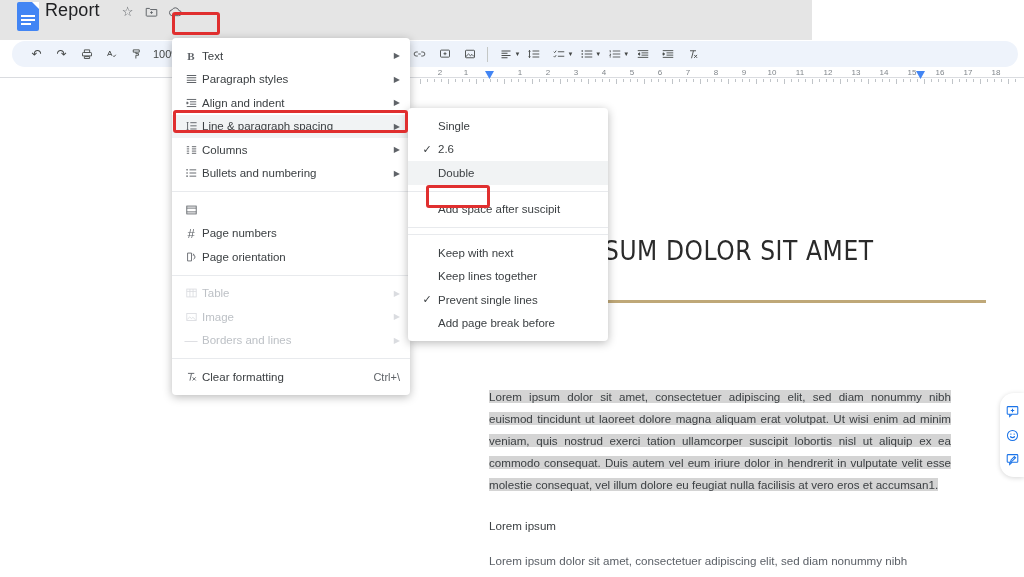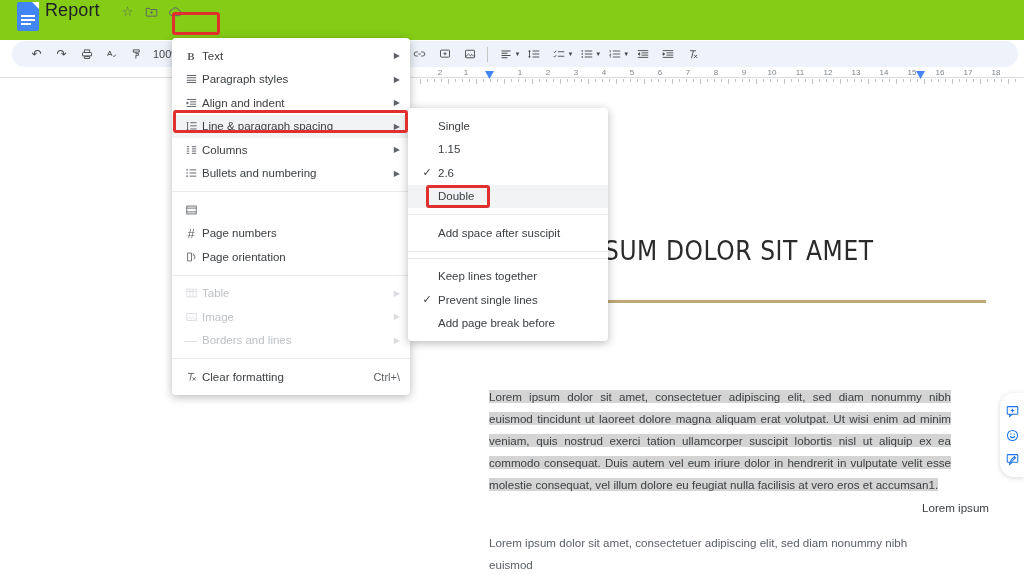--- a/index.html
+++ b/index.html
@@ -5,21 +5,21 @@
   * { box-sizing: border-box; margin: 0; padding: 0; }
   html, body {
     width: 1024px; height: 577px;
     font-family: "Liberation Sans", sans-serif;
     background: #ffffff;
     overflow: hidden;
   }
   #app { position: relative; width: 1024px; height: 577px; background:#fff; }
 
   
-  .titlebar { position:absolute; left:0; top:0; width:1024px; height:40px; background:#84cc16; }
+  .titlebar { position:absolute; left:0; top:0; width:812px; height:40px; background:#e5e5e5; }
   .doc-logo { position:absolute; left:17px; top:2px; width:22px; height:29px;
               background:#4285f4; border-radius:2px; }
   .doc-logo::before { content:""; position:absolute; right:0; top:0;
               border-width:0 7px 7px 0; border-style:solid; border-color:#fff #fff transparent transparent; }
   .doc-logo .ln { position:absolute; left:4px; width:14px; height:1.6px; background:#fff; }
   .doc-logo .l1{top:13px;} .doc-logo .l2{top:17px;} .doc-logo .l3{top:21px; width:10px;}
 
   .doc-title { position:absolute; left:45px; top:0px; font-size:18px; color:#202124;
                letter-spacing:.1px; }
   .tb-icon { position:absolute; top:3px; color:#5f6368; font-size:13px; cursor:pointer;
@@ -443,21 +443,21 @@
       <i style="top:12px;left:7px;width:11px;"></i>
   </div>
 
   <div class="canvas">
     <div class="page">
       <div class="page-inner">
         <div class="doc-h1" style="margin-top:88px;">TITLE</div>
         <div class="doc-h2" style="margin-top:28px;">LOREM IPSUM DOLOR SIT AMET</div>
         <div class="doc-rule" style="margin-top:34px;width:497px;"></div>
         <div class="doc-p sel" style="margin-top:83px;width:462px;text-align:justify;"><span>Lorem ipsum dolor sit amet, consectetuer adipiscing elit, sed diam nonummy nibh euismod tincidunt ut laoreet dolore magna aliquam erat volutpat. Ut wisi enim ad minim veniam, quis nostrud exerci tation ullamcorper suscipit lobortis nisl ut aliquip ex ea commodo consequat. Duis autem vel eum iriure dolor in hendrerit in vulputate velit esse molestie consequat, vel illum dolore eu feugiat nulla facilisis at vero eros et accumsan1.</span></div>
-        <div class="doc-p" style="margin-top:1px;text-align:right;">Lorem ipsum</div>
+        <div class="doc-p" style="margin-top:19px;">Lorem ipsum</div>
         <div class="doc-p clipped" style="margin-top:13px;width:462px;">Lorem ipsum dolor sit amet, consectetuer adipiscing elit, sed diam nonummy nibh euismod</div>
       </div>
     </div>
   </div>
 
   <div class="menu-panel" id="format-menu">
 
     <div class="mi">
       <span class="mi-ico" style="font-weight:bold;font-family:'Liberation Serif',serif;">B</span>
       <span class="mi-lbl">Text</span>
@@ -575,44 +575,44 @@
   </div>
 
   <div class="hl-box" style="left:173px; top:110px; width:235px; height:23px; z-index:60;"></div>
 
   <div class="menu-panel" id="spacing-menu">
     <div class="mi">
       <span class="mi-check"></span>
       <span class="mi-lbl">Single</span>
     </div>
     <div class="mi">
-      <span class="mi-check"></span>
-      <span class="mi-lbl">1.15</span>
-    </div>
-    <div class="mi">
       <span class="mi-check">✓</span>
       <span class="mi-lbl">2.6</span>
     </div>
     <div class="mi hovered">
       <span class="mi-check"></span>
       <span class="mi-lbl">Double</span>
     </div>
 
     <div class="msep"></div>
 
     <div class="mi">
       <span class="mi-check"></span>
       <span class="mi-lbl">Add space after suscipit</span>
     </div>
 
     <div class="msep"></div>
 
 
     <div class="msep"></div>
 
+    <div class="mi">
+      <span class="mi-check"></span>
+      <span class="mi-lbl">Keep with next</span>
+    </div>
     <div class="mi">
       <span class="mi-check"></span>
       <span class="mi-lbl">Keep lines together</span>
     </div>
     <div class="mi">
       <span class="mi-check">✓</span>
       <span class="mi-lbl">Prevent single lines</span>
     </div>
     <div class="mi">
       <span class="mi-check"></span>

